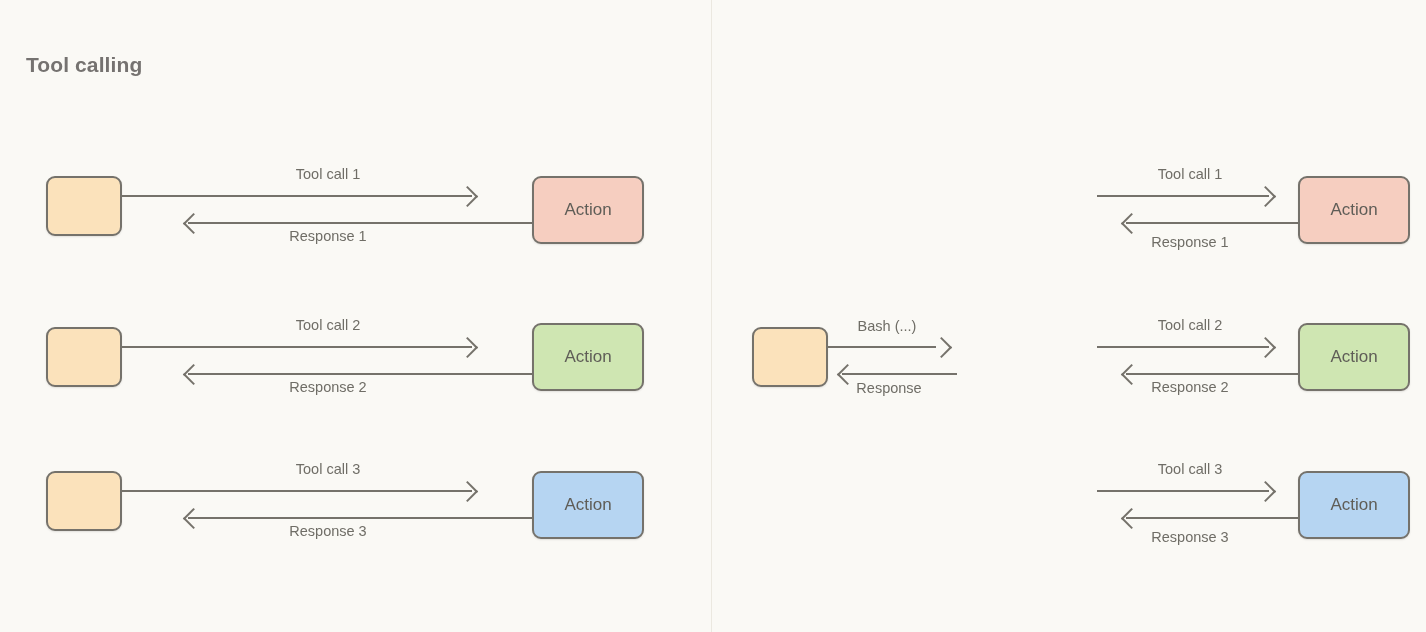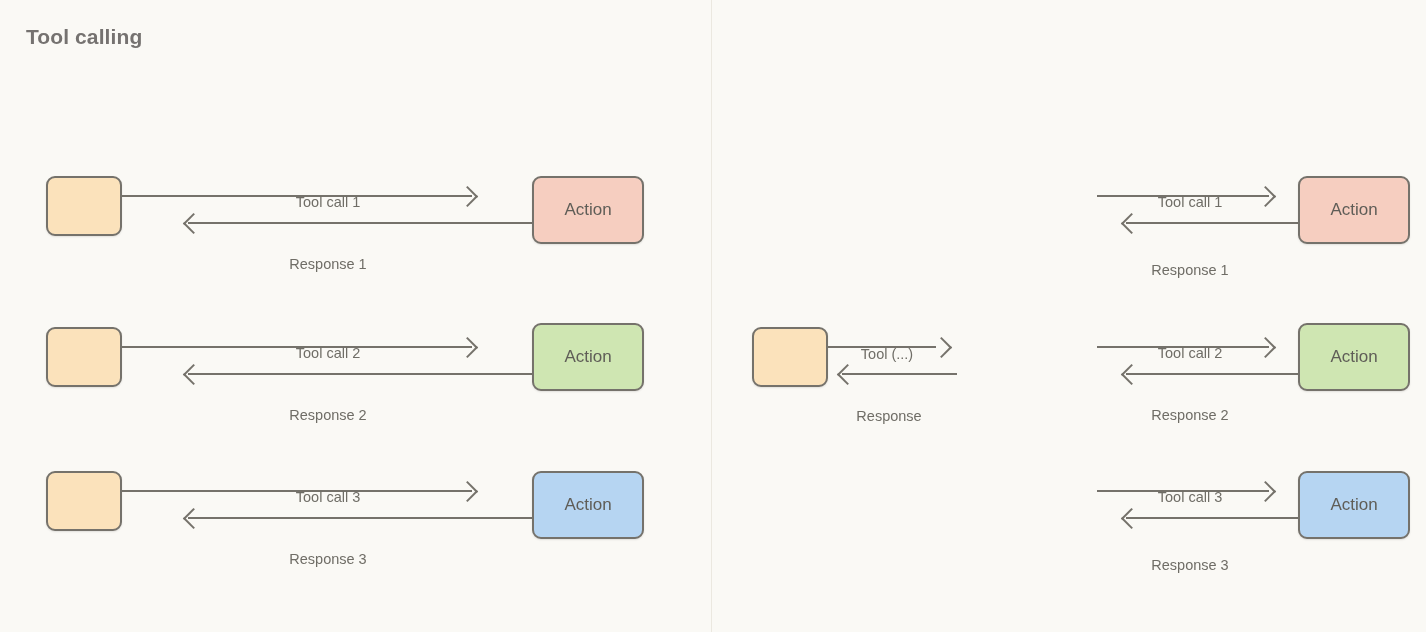--- a/index.html
+++ b/index.html
@@ -32,20 +32,21 @@
     background: #ebe8e0;
   }
 
   .panel-title {
     position: absolute;
     font-size: 21px;
     font-weight: 700;
     color: #757270;
     letter-spacing: 0.1px;
     white-space: nowrap;
+    margin-top: 28px;
   }
   #title-left  { left: 26px; top: 25px; }
   #title-right { left: 44px; top: 25px; }
 
   
   .node {
     position: absolute;
     border: 2px solid #75726b;
     border-radius: 9px;
     box-sizing: border-box;
@@ -84,21 +85,20 @@
   }
   .arrowhead.right { transform: rotate(45deg); }
   .arrowhead.left  { transform: rotate(-135deg); }
 
   .edge-label {
     position: absolute;
     font-size: 14.5px;
     color: #6f6d66;
     white-space: nowrap;
     text-align: center;
-    margin-top: 28px;
   }
 </style>
 </head>
 <body>
 
 <div class="divider"></div>
 
 <div class="panel" id="panel-left">
 
   <div class="panel-title" id="title-left">Tool calling</div>
@@ -143,21 +143,21 @@
   </div>
 </div>
 
 <div class="panel" id="panel-right">
 
 
   <div class="node agent" style="left:40px; top:327px;"></div>
 
   <div class="line" style="left:116px; top:346px; width:108px;"></div>
   <div class="arrowhead right" style="left:222px; top:340px;"></div>
-  <div class="edge-label" style="left:110px; top:318px; width:130px;">Tool (...)</div>
+  <div class="edge-label" style="left:110px; top:318px; width:130px;">Bash (...)</div>
 
   <div class="line" style="left:130px; top:373px; width:115px;"></div>
   <div class="arrowhead left" style="left:128px; top:367px;"></div>
   <div class="edge-label" style="left:112px; top:380px; width:130px;">Response</div>
 
   <div class="line" style="left:385px; top:195px; width:172px;"></div>
   <div class="arrowhead right" style="left:546px; top:189px;"></div>
   <div class="edge-label" style="left:390px; top:166px; width:176px;">Tool call 1</div>
 
   <div class="line" style="left:414px; top:222px; width:172px;"></div>

